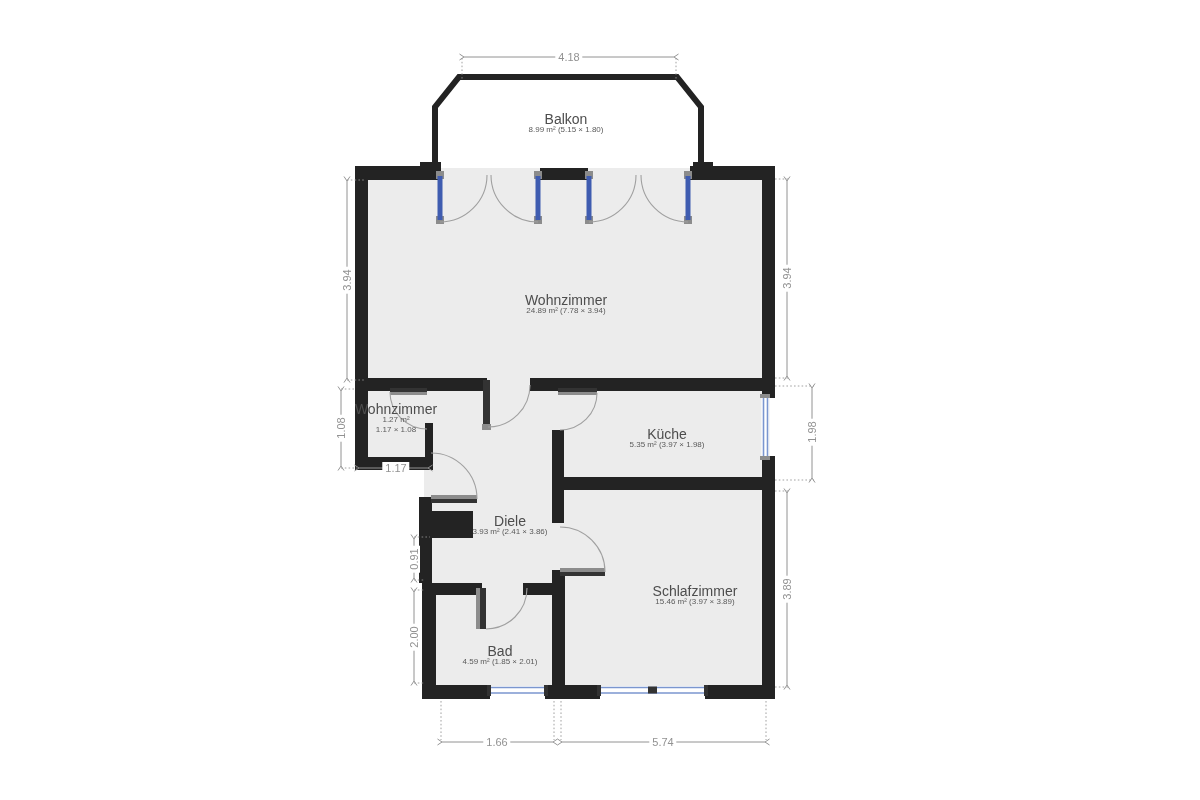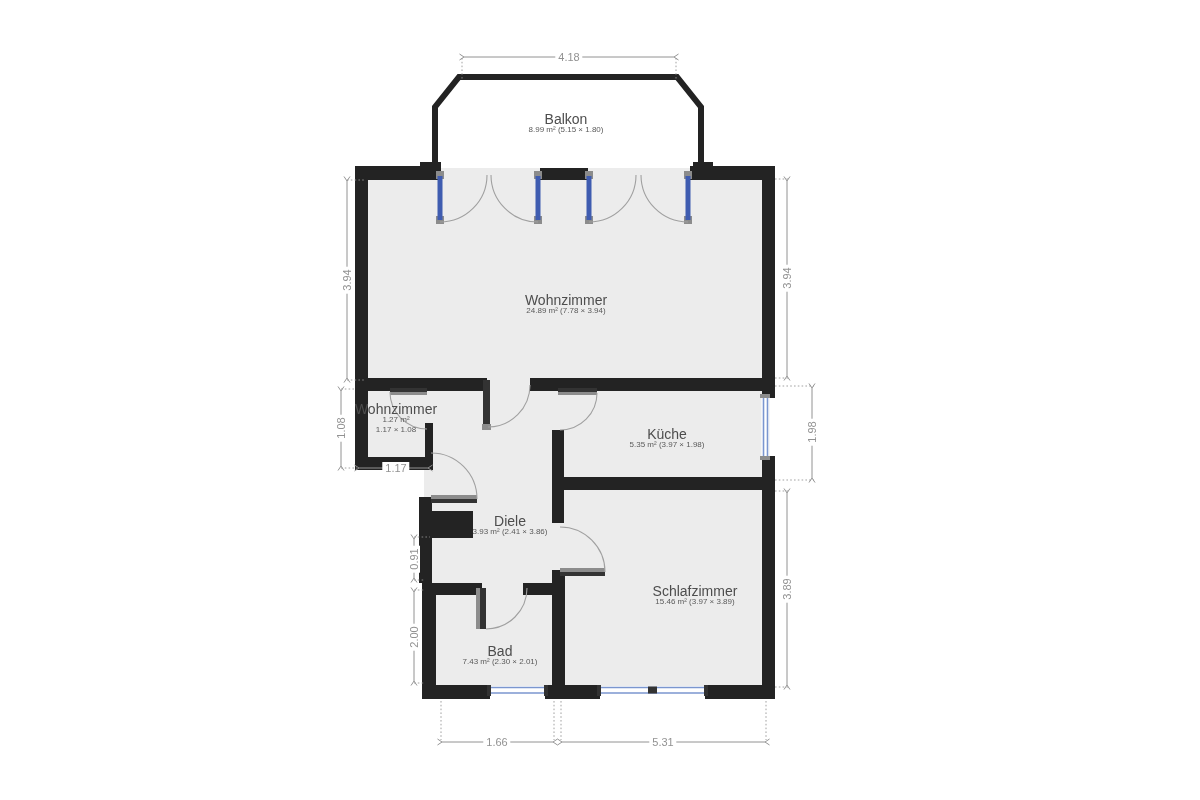--- a/index.html
+++ b/index.html
@@ -228,28 +228,28 @@
 <div class="label" style="left:510px;top:526px">
   <div class="rname">Diele</div>
   <div class="rarea">3.93 m² (2.41 × 3.86)</div>
 </div>
 <div class="label" style="left:695px;top:596px">
   <div class="rname">Schlafzimmer</div>
   <div class="rarea">15.46 m² (3.97 × 3.89)</div>
 </div>
 <div class="label" style="left:500px;top:656px">
   <div class="rname">Bad</div>
-  <div class="rarea">7.43 m² (2.30 × 2.01)</div>
+  <div class="rarea">4.59 m² (1.85 × 2.01)</div>
 </div>
 
 <div class="dim-label" style="left:569px;top:57px">4.18</div>
 <div class="dim-label v" style="left:347px;top:280px">3.94</div>
 <div class="dim-label v" style="left:341px;top:428px">1.08</div>
 <div class="dim-label" style="left:396px;top:468px">1.17</div>
 <div class="dim-label v" style="left:414px;top:559px">0.91</div>
 <div class="dim-label v" style="left:414px;top:637px">2.00</div>
 <div class="dim-label v" style="left:787px;top:278px">3.94</div>
 <div class="dim-label v" style="left:812px;top:432px">1.98</div>
 <div class="dim-label v" style="left:787px;top:589px">3.89</div>
 <div class="dim-label" style="left:497px;top:742px">1.66</div>
-<div class="dim-label" style="left:663px;top:742px">5.31</div>
+<div class="dim-label" style="left:663px;top:742px">5.74</div>
 
 </div>
 
 </body></html>

